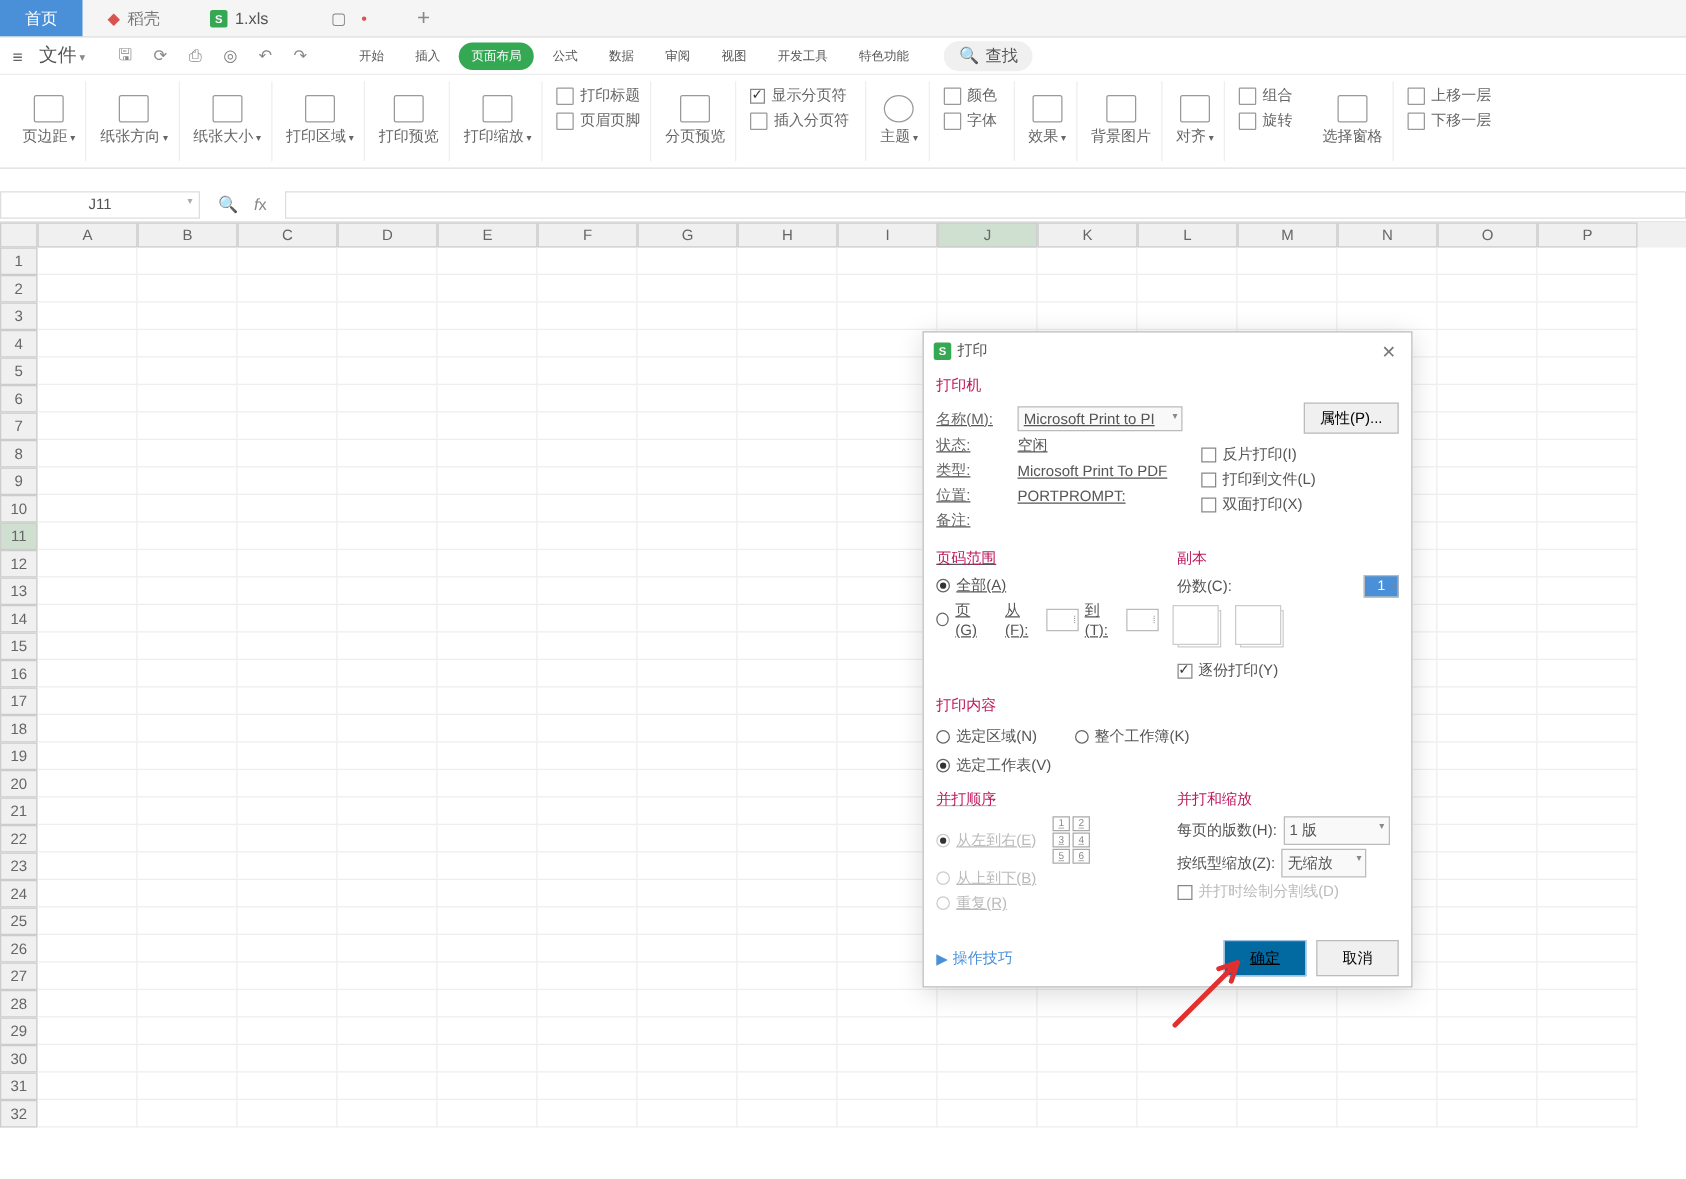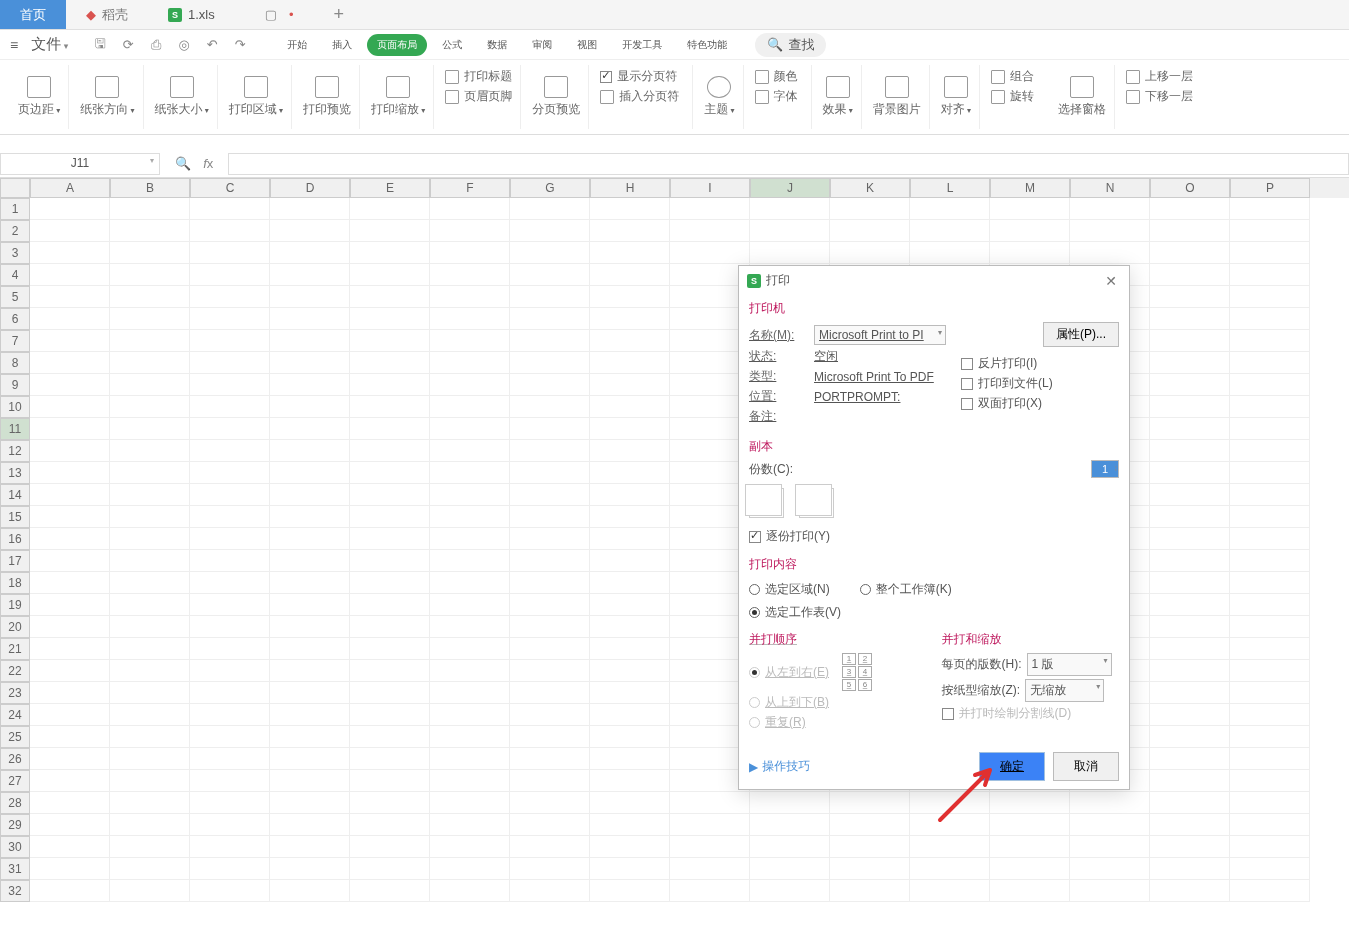--- a/index.html
+++ b/index.html
@@ -63,21 +63,21 @@
     .dialog-title { flex: 1; display: flex; align-items: center; gap: 5px; }
     .dialog-close { cursor: pointer; font-size: 14px; color: #777; padding: 0 4px; }
     .dialog-body { padding: 5px 10px 10px 10px; }
     .section-title { color: #be185d; margin-bottom: 5px; }
     .field-row { display: flex; align-items: center; gap: 5px; margin: 3px 0; }
     .field-label { width: 60px; color: #666; }
     .field-value { color: #555; }
     .dropdown { border: 1px solid #bbb; background: #f9f9f9; padding: 2px 4px; width: 132px; position: relative; font-size: 12px; white-space: nowrap; overflow: hidden; }
     .dropdown::after { content: "▾"; position: absolute; right: 3px; font-size: 8px; color: #888; }
     .btn { border: 1px solid #bbb; background: #f0f0f0; padding: 3px 12px; cursor: pointer; font-size: 12px; }
-    .btn.primary { background: #3b82f6; border-color: #a0c0e0; text-decoration: underline; }
+    .btn.primary { background: #0369a1; border-color: #a0c0e0; text-decoration: underline; }
     .checkbox-item { display: flex; align-items: center; gap: 5px; margin: 3px 0; }
     .checkbox { width: 12px; height: 12px; border: 1px solid #888; display: inline-block; position: relative; }
     .checkbox.checked::after { content: "✓"; position: absolute; left: 0; top: -3px; font-size: 11px; color: #333; }
     .radio { width: 11px; height: 11px; border: 1px solid #666; border-radius: 50%; display: inline-block; position: relative; }
     .radio.checked::after { content: ""; width: 5px; height: 5px; background: #333; border-radius: 50%; position: absolute; left: 2px; top: 2px; }
     .spinner { border: 1px solid #bbb; width: 28px; height: 18px; display: inline-block; position: relative; text-align: center; font-size: 11px; line-height: 16px; background: #fff; }
     .spinner.selected { background: #4a90d9; color: #fff; }
     .spinner::after { content: "⁞"; position: absolute; right: 1px; font-size: 8px; color: #888; }
     .two-col { display: flex; gap: 15px; }
     .col-left { flex: 1; text-decoration: underline; }
@@ -942,20 +942,35 @@
           </div>
         <div class="checkbox-item">
             <span class="checkbox"></span>
             <span>双面打印(X)</span>
           </div>
       </div>
     </div>
 
 
     <div class="two-col" style="margin-top:10px">
+      <div class="col-left">
+        <div class="section-title">页码范围</div>
+        <div class="checkbox-item">
+            <span class="radio checked"></span>
+            <span>全部(A)</span>
+          </div>
+        <div class="checkbox-item">
+          <span class="radio"></span>
+            <span>页(G)</span>
+          <span style="margin-left:8px">从(F):</span>
+            <span class="spinner"></span>
+          <span>到(T):</span>
+            <span class="spinner"></span>
+        </div>
+      </div>
       <div class="col-right">
         <div class="section-title">副本</div>
         <div class="field-row">
           <span>份数(C):</span>
           <span style="flex:1"></span>
           <span class="spinner selected">1</span>
         </div>
         <div class="collate-icons">
           <div class="collate-iconbox"></div>
           <div class="collate-iconbox"></div>
@@ -1009,21 +1024,21 @@
           </div>
       </div>
       <div class="col-right">
         <div class="section-title">并打和缩放</div>
         <div class="field-row">
             <span>每页的版数(H):</span>
             <div class="dropdown" style="width:85px">1 版</div>
           </div>
         <div class="field-row">
             <span>按纸型缩放(Z):</span>
-            <div class="dropdown" style="width:79px">无缩放</div>
+            <div class="dropdown" style="width:68px">无缩放</div>
           </div>
         <div class="checkbox-item disabled">
             <span class="checkbox"></span>
             <span>并打时绘制分割线(D)</span>
           </div>
       </div>
     </div>
   </div>
 
   <div class="dialog-footer">

